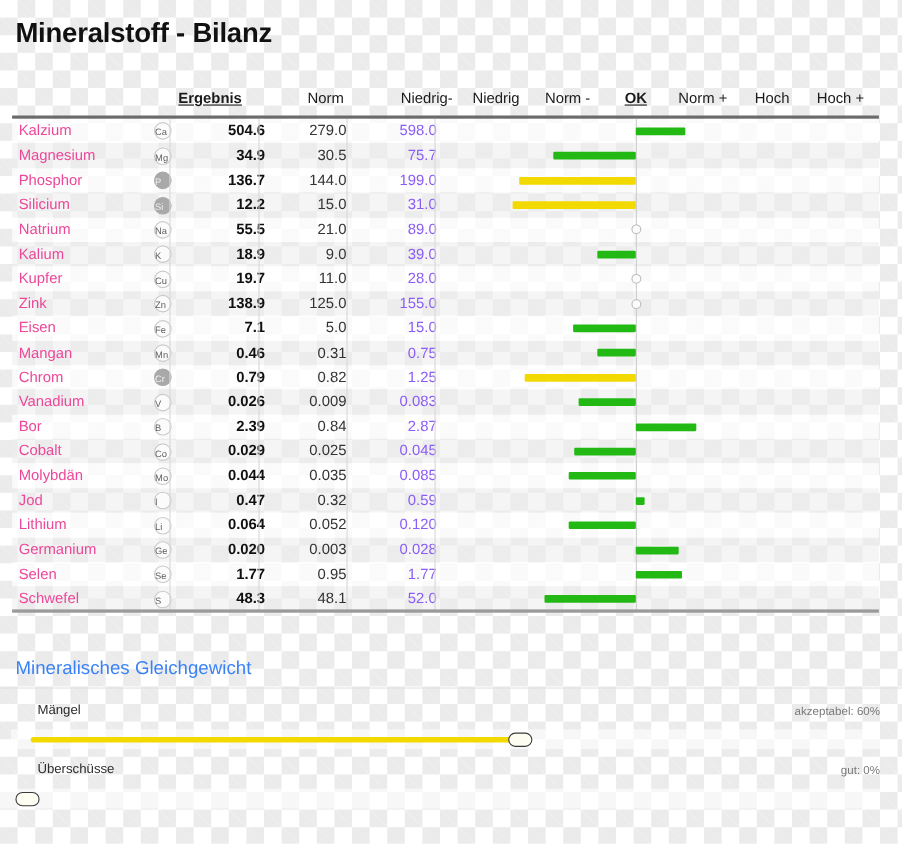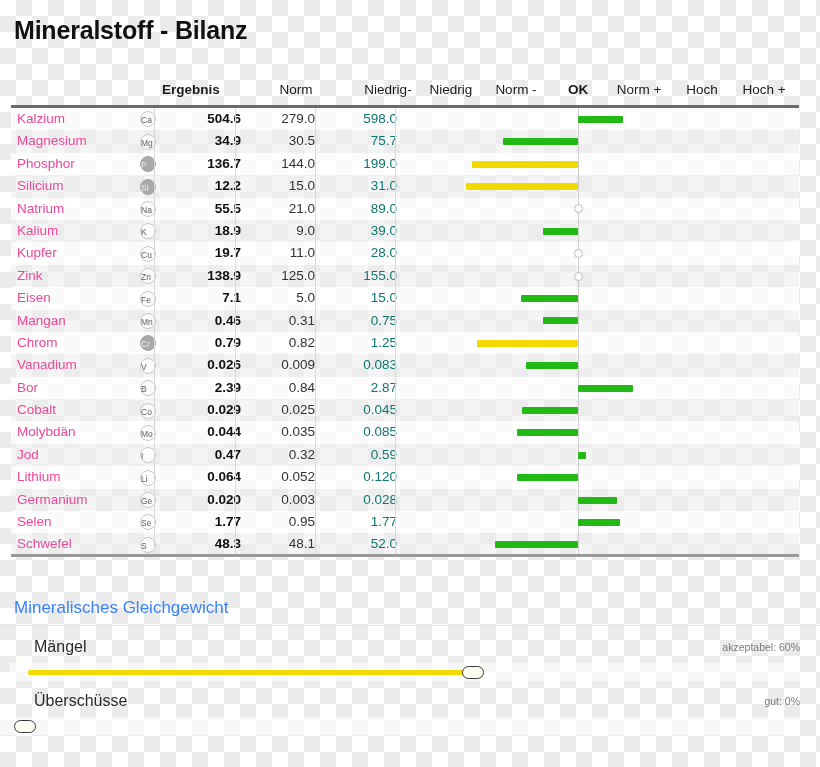--- a/index.html
+++ b/index.html
@@ -46,21 +46,21 @@
     height: 20px;
   }
   .col-head .h {
     position: absolute;
     top: 0;
     font-size: 13.5px;
     color: #1b1b1b;
     white-space: nowrap;
     text-align: center;
   }
-  .col-head .h.bold { font-weight: bold; }
+  .col-head .h.bold { font-weight: bold; text-decoration: underline; }
 
   
   .table-wrap {
     position: absolute;
     left: 11px;
     top: 105px;
     width: 788px;
     height: 452px;
   }
   .rule-top, .rule-bottom {
@@ -102,21 +102,21 @@
     top: 0;
     height: 22.4px;
     line-height: 22.4px;
     font-size: 13.5px;
     white-space: nowrap;
   }
   .c-name   { left: 6px;   text-align: left;  color: #ec4899; }
   .c-badge  { left: 122px; width: 30px; text-align: center; }
   .c-result { left: 152px; width: 78px; text-align: right; font-weight: bold; color: #101010; }
   .c-min    { left: 232px; width: 72px; text-align: right; color: #333333; }
-  .c-max    { left: 312px; width: 74px; text-align: right; color: #0f766e; }
+  .c-max    { left: 312px; width: 74px; text-align: right; color: #8b5cf6; }
 
   .badge {
     display: inline-block;
     width: 16px;
     height: 16px;
     line-height: 16px;
     border-radius: 50%;
     font-size: 8.5px;
     text-align: left;
     vertical-align: middle;
@@ -180,21 +180,21 @@
     width: 820px;
     height: 1px;
     background: #e2e2e2;
   }
 
   .slider-block { position: absolute; left: 0; width: 820px; }
   .slider-label {
     position: absolute;
     left: 34px;
     top: 0;
-    font-size: 16px;
+    font-size: 12px;
     color: #2b2b2b;
     white-space: nowrap;
   }
   .slider-note {
     position: absolute;
     right: 20px;
     top: 3px;
     font-size: 10.5px;
     color: #7a7a7a;
     white-space: nowrap;

